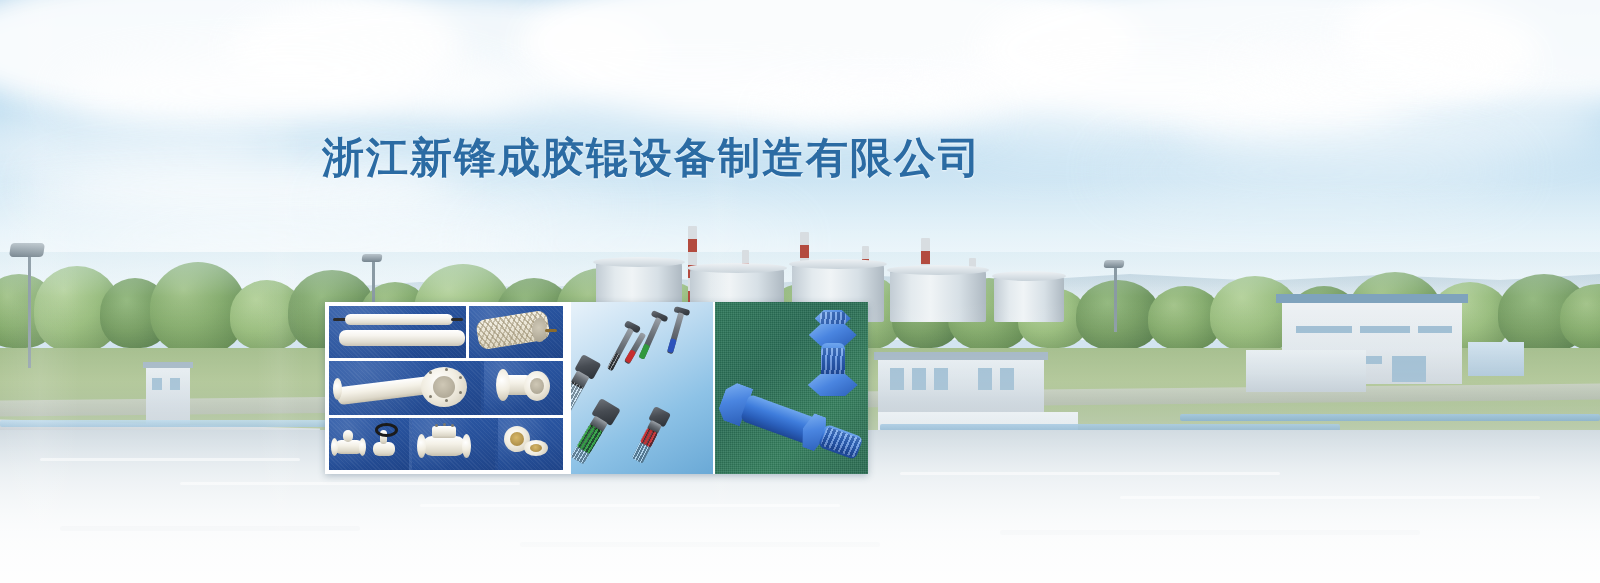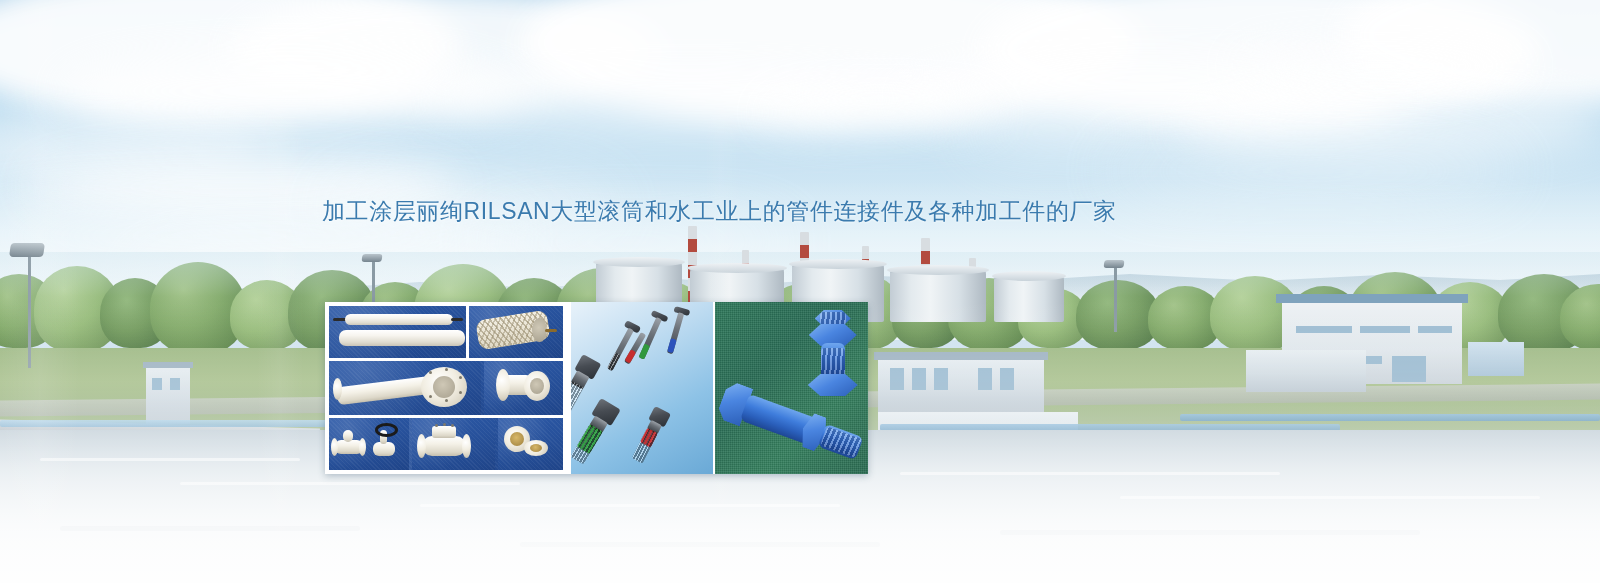--- a/index.html
+++ b/index.html
@@ -454,21 +454,21 @@
     <div class="water-streak" style="left:1120px;top:66px;width:420px;"></div>
     <div class="water-dark" style="left:60px;top:96px;width:300px;"></div>
     <div class="water-dark" style="left:520px;top:112px;width:360px;"></div>
     <div class="water-dark" style="left:1000px;top:100px;width:420px;"></div>
   </div>
 
   <div class="mist"></div>
   <div class="mist2"></div>
   <div class="streaks"></div>
 
-  <div class="subline">加工涂层丽绚RILSAN大型滚筒和水工业上的管件连接件及各种加工件的厂家</div>
+  <div class="headline">浙江新锋成胶辊设备制造有限公司</div>
 
   <div class="collage">
 
     <div class="panel panel-left">
       <div class="lgrid">
 
         <div class="tile-r1c1">
           <div class="shaft" style="left:4px;top:12px;width:14px;"></div>
           <div class="roller" style="left:16px;top:8px;width:108px;height:11px;"></div>
           <div class="shaft" style="left:122px;top:12px;width:12px;"></div>

